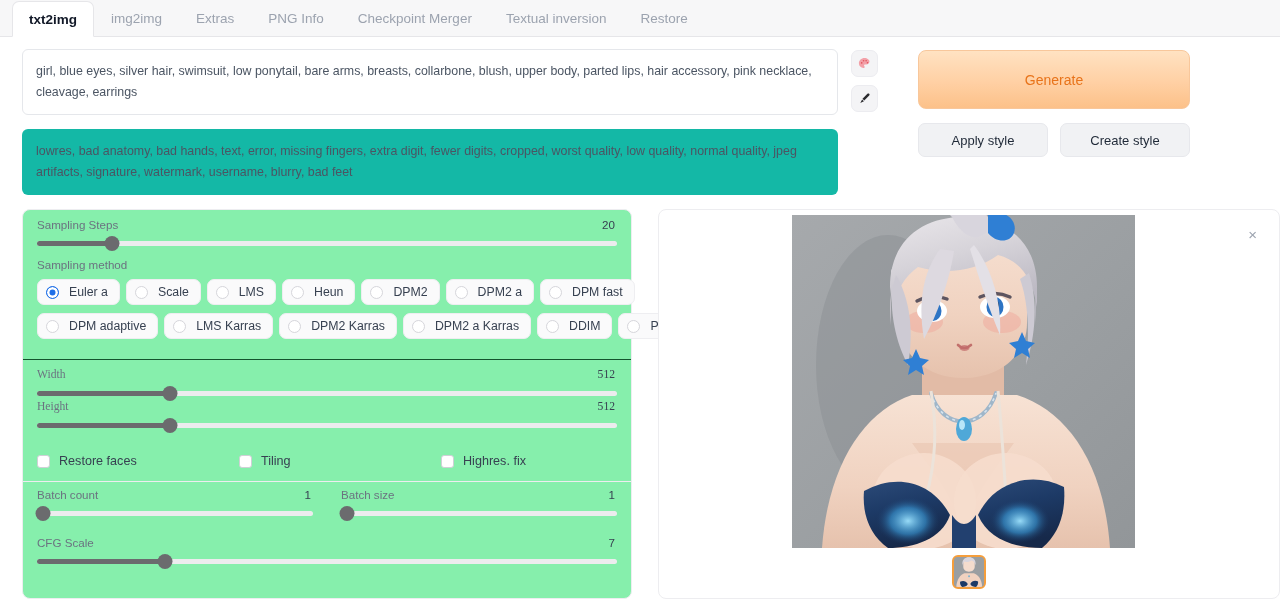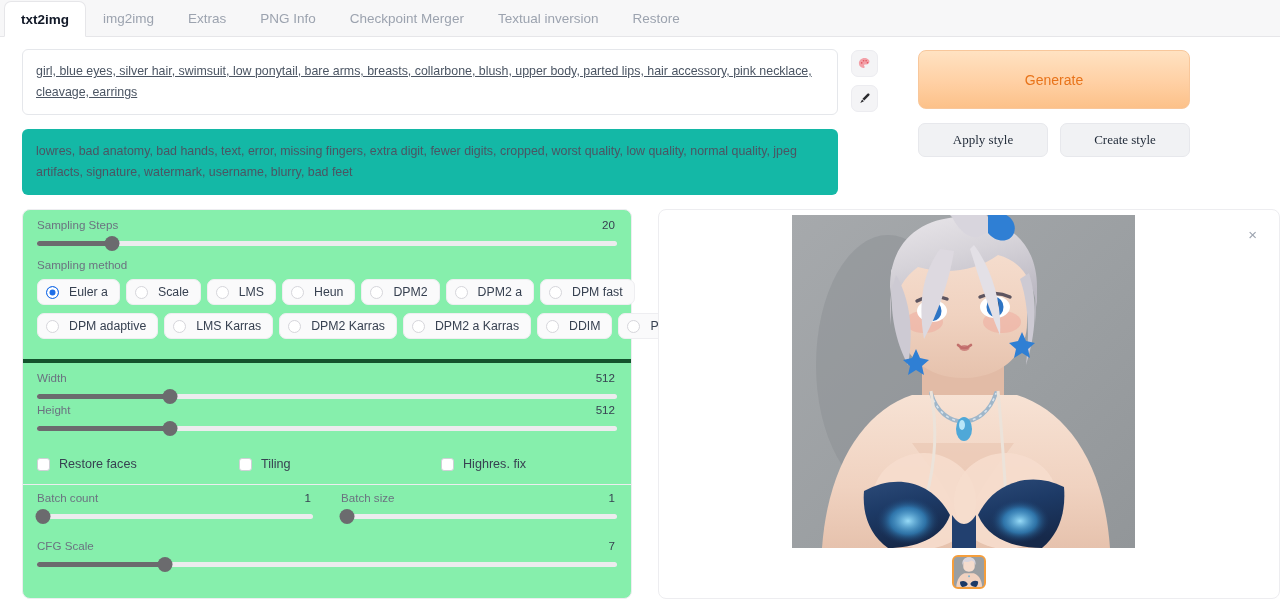--- a/index.html
+++ b/index.html
@@ -12,21 +12,21 @@
   }
 
   
   .tabbar {
     position: relative;
     height: 37px;
     background: #f7f7f8;
     border-bottom: 1px solid #e6e6e9;
     display: flex;
     align-items: flex-end;
-    padding-left: 4px;
+    padding-left: 12px;
   }
   .tab {
     font-size: 13.5px;
     color: #9ca3af;
     padding: 9px 16px 9px 16px;
     height: 36px;
     line-height: 18px;
     white-space: nowrap;
     cursor: pointer;
     background: transparent;
@@ -54,21 +54,20 @@
   .prompt-box {
     width: 816px;
     min-height: 58px;
     border: 1px solid #e5e7eb;
     border-radius: 6px;
     background: #ffffff;
     padding: 11px 13px;
     font-size: 12.4px;
     line-height: 21px;
     color: #4b5563;
-    text-decoration: underline;
   }
   .neg-box {
     width: 816px;
     min-height: 52px;
     border: 1px solid transparent;
     border-radius: 6px;
     background: #14b8a6;
     padding: 11px 13px;
     margin-top: 14px;
     font-size: 12.4px;
@@ -102,42 +101,42 @@
   .generate-btn {
     width: 272px; height: 59px;
     border-radius: 8px;
     background: linear-gradient(180deg, #ffe2c2 0%, #ffd0a4 55%, #fcc189 100%);
     border: 1px solid #f8c79b;
     display: flex; align-items: center; justify-content: center;
     font-size: 14px;
     color: #e8731a;
     cursor: pointer;
   }
-  .style-row { display: flex; gap: 12px; margin-top: 14px; font-family: Liberation Serif, serif; }
+  .style-row { display: flex; gap: 12px; margin-top: 14px; }
   .style-btn {
     width: 130px; height: 34px;
     border-radius: 7px;
     background: #f1f2f4;
     border: 1px solid #e7e8ec;
     display: flex; align-items: center; justify-content: center;
     font-size: 13px; color: #1f2937;
     cursor: pointer;
   }
 
   
   .body-row { display: flex; padding: 0 0 0 22px; margin-top: 14px; }
 
   .left-card {
     width: 610px;
     border: 1px solid #ededf0;
     border-radius: 8px;
     background: #86efac;
   }
   .sect { padding: 8px 14px 12px 14px; }
-  .sect + .sect { border-top: 4px solid #14532d; }
+  .sect + .sect { border-top: 1px solid #14532d; font-family: Liberation Serif, serif; }
 
   .field-label {
     font-size: 11.6px;
     color: #6b7280;
     margin-bottom: 2px;
   }
   .slider-head { display: flex; justify-content: space-between; align-items: flex-start; }
   .slider-val { font-size: 11.6px; color: #374151; padding-right: 2px; }
 
   .track {

